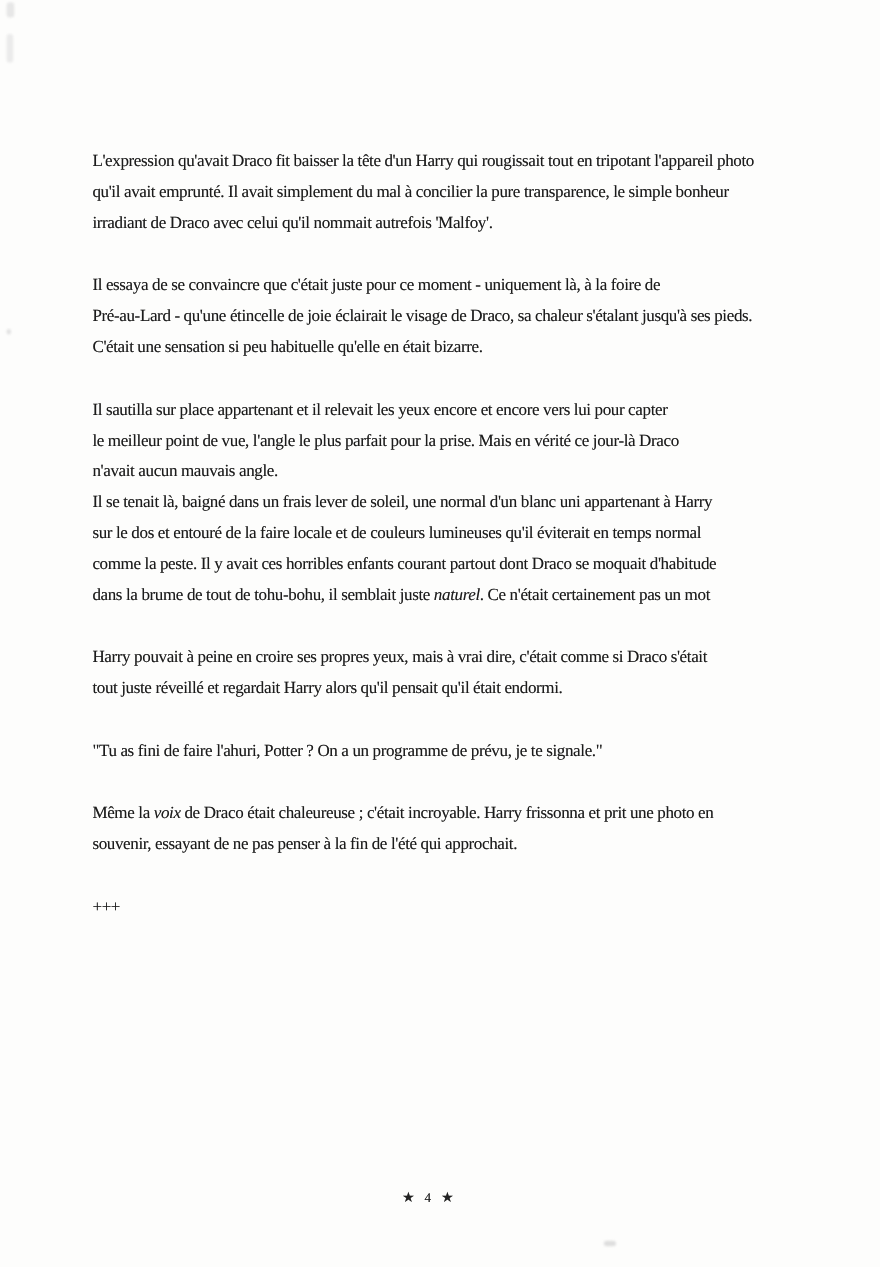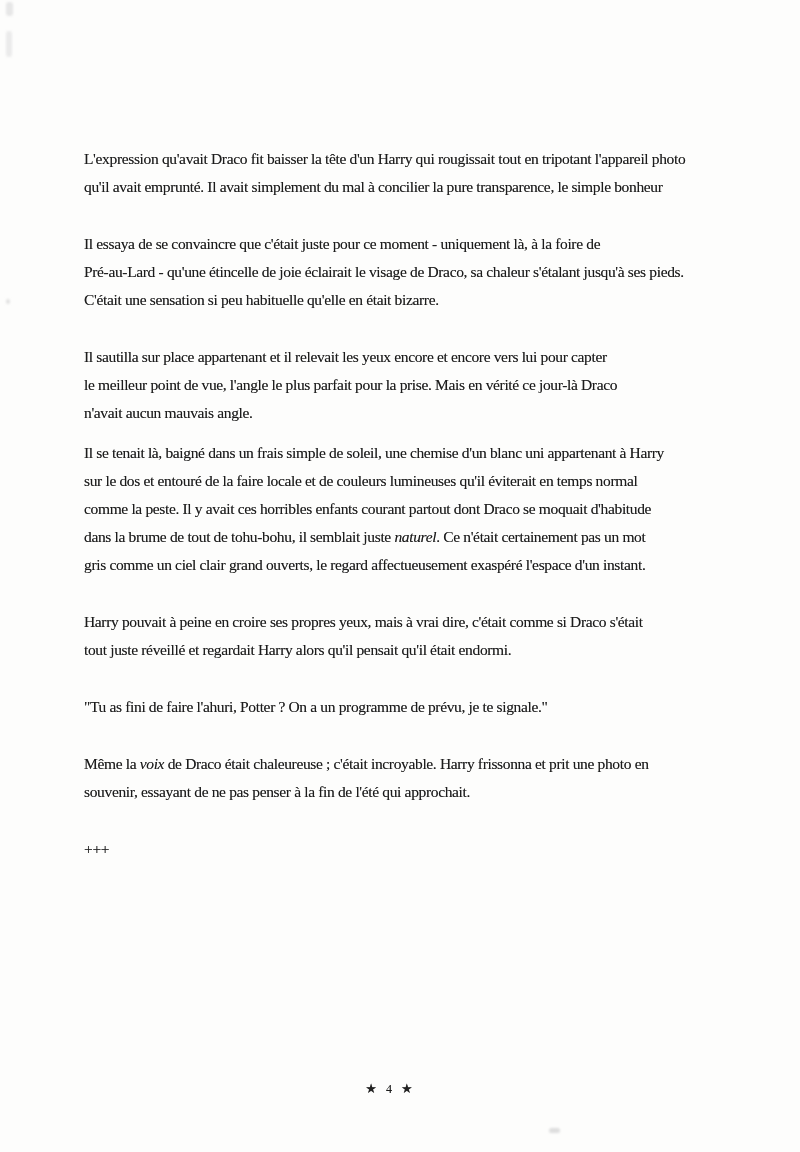--- a/index.html
+++ b/index.html
@@ -19,21 +19,21 @@
     left: 84px;
     top: 133px;
     width: 706px;
     font-size: 15.5px;
     line-height: 28px;
     letter-spacing: -0.35px;
     color: #1c1c1c;
     text-shadow: 0 0 0.6px rgba(30,30,30,0.5);
   }
   .paragraph {
-    margin: 12px 0 29px 0;
+    margin: 0 0 29px 0;
     font-family: Liberation Serif, serif;
   }
   .paragraph.tight {
     margin-bottom: 0;
   }
   .line {
     white-space: nowrap;
   }
   .line em {
     font-style: italic;
@@ -73,37 +73,37 @@
 
 <div class="scan-artifact artifact-1"></div>
 <div class="scan-artifact artifact-2"></div>
 <div class="scan-artifact artifact-3"></div>
 <div class="scan-artifact artifact-4"></div>
 
 <div class="text-block" style="color: rgb(28, 28, 28);">
     <div class="paragraph">
       <div class="line"><span>L'expression qu'avait Draco fit baisser la tête d'un Harry qui rougissait tout en tripotant l'appareil photo</span></div>
       <div class="line"><span>qu'il avait emprunté. Il avait simplement du mal à concilier la pure transparence, le simple bonheur</span></div>
+      <div class="line"><span>irradiant de Draco avec celui qu'il nommait autrefois 'Malfoy'.</span></div>
     </div>
     <div class="paragraph">
       <div class="line"><span>Il essaya de se convaincre que c'était juste pour ce moment - uniquement là, à la foire de</span></div>
       <div class="line"><span>Pré-au-Lard - qu'une étincelle de joie éclairait le visage de Draco, sa chaleur s'étalant jusqu'à ses pieds.</span></div>
       <div class="line"><span>C'était une sensation si peu habituelle qu'elle en était bizarre.</span></div>
     </div>
     <div class="paragraph tight">
       <div class="line"><span>Il sautilla sur place appartenant et il relevait les yeux encore et encore vers lui pour capter</span></div>
       <div class="line"><span>le meilleur point de vue, l'angle le plus parfait pour la prise. Mais en vérité ce jour-là Draco</span></div>
       <div class="line"><span>n'avait aucun mauvais angle.</span></div>
     </div>
     <div class="paragraph">
-      <div class="line"><span>Il se tenait là, baigné dans un frais simple de soleil, une chemise d'un blanc uni appartenant à Harry</span></div>
+      <div class="line"><span>Il se tenait là, baigné dans un frais lever de soleil, une normal d'un blanc uni appartenant à Harry</span></div>
       <div class="line"><span>sur le dos et entouré de la faire locale et de couleurs lumineuses qu'il éviterait en temps normal</span></div>
       <div class="line"><span>comme la peste. Il y avait ces horribles enfants courant partout dont Draco se moquait d'habitude</span></div>
       <div class="line"><span>dans la brume de tout de tohu-bohu, il semblait juste </span><em>naturel</em><span>. Ce n'était certainement pas un mot</span></div>
-      <div class="line"><span>gris comme un ciel clair grand ouverts, le regard affectueusement exaspéré l'espace d'un instant.</span></div>
     </div>
     <div class="paragraph">
       <div class="line"><span>Harry pouvait à peine en croire ses propres yeux, mais à vrai dire, c'était comme si Draco s'était</span></div>
       <div class="line"><span>tout juste réveillé et regardait Harry alors qu'il pensait qu'il était endormi.</span></div>
     </div>
     <div class="paragraph">
       <div class="line"><span>"Tu as fini de faire l'ahuri, Potter ? On a un programme de prévu, je te signale."</span></div>
     </div>
     <div class="paragraph">
       <div class="line"><span>Même la </span><em>voix</em><span> de Draco était chaleureuse ; c'était incroyable. Harry frissonna et prit une photo en</span></div>

